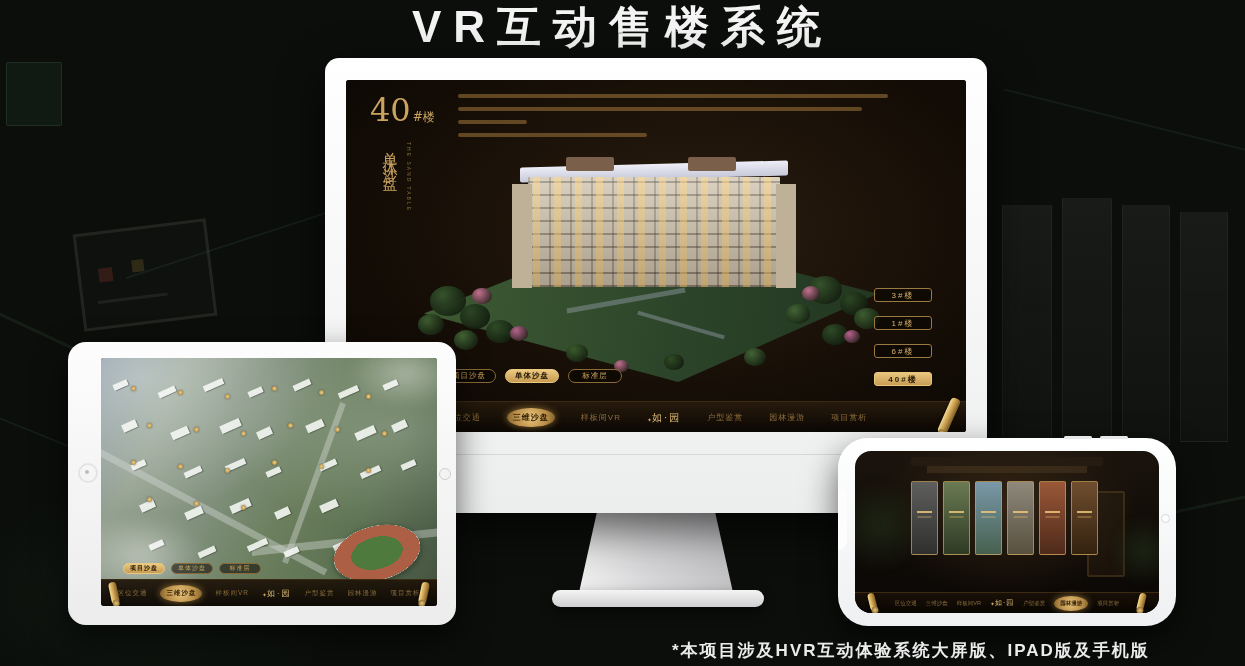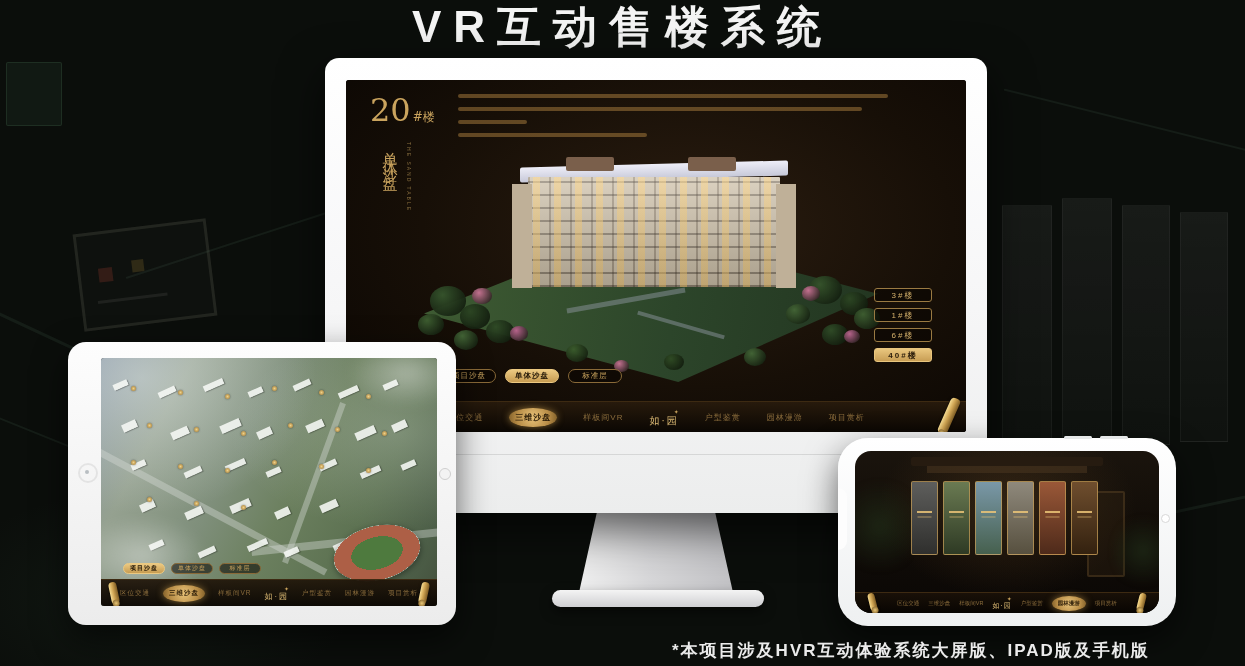--- a/index.html
+++ b/index.html
@@ -31,21 +31,21 @@
   
   .pill{display:inline-flex;align-items:center;justify-content:center;border-radius:9px;
     border:1px solid #8a6a38;color:#caa45e;background:rgba(10,6,2,.55);box-sizing:border-box;}
   .pill.active{background:linear-gradient(180deg,#ecc981,#c79c52);color:#241807;border-color:#ecc981;font-weight:bold;}
   .navbar{position:absolute;left:0;right:0;bottom:0;display:flex;align-items:center;justify-content:center;
     background:linear-gradient(180deg,#271a0c,#0b0703);border-top:1px solid #3d2a12;}
   .nav-item{color:#8a6c3c;letter-spacing:1px;white-space:nowrap;cursor:default;}
   .nav-item.active{padding:4px 6px;border-radius:50%;color:#2c1d08;font-weight:bold;
     background:radial-gradient(circle,#e8c278 0%,#b78c46 62%,#7a5a26 100%);
     box-shadow:0 0 7px rgba(222,174,84,.55);}
-  .nav-logo{display:flex;flex-direction:column;align-items:flex-end;line-height:1;}
+  .nav-logo{display:flex;align-items:flex-end;line-height:1;}
   .nav-logo .lg-mark{color:#caa45e;font-size:6px;}
   .nav-logo .lg-txt{color:#dcba74;font-family:"DejaVu Serif",serif;letter-spacing:2px;margin-top:1px;}
   .scroll{position:absolute;border-radius:4px;
     background:linear-gradient(90deg,#f6dc92,#cfa453 45%,#7e5c24);
     box-shadow:0 1px 3px rgba(0,0,0,.6);}
   .scroll::after{content:"";position:absolute;bottom:-3px;left:50%;transform:translateX(-50%);
     width:7px;height:7px;border-radius:50%;background:radial-gradient(circle,#e8c676,#6e4e1c);}
 
   
   .monitor{position:absolute;left:325px;top:58px;width:662px;height:455px;z-index:10;
@@ -77,21 +77,21 @@
   .bld-body{position:absolute;left:0;right:0;top:13px;height:110px;border-radius:1px;
     background-color:#cfc2ab;
     background-image:
       linear-gradient(180deg,rgba(255,255,255,.25),rgba(0,0,0,.18)),
       repeating-linear-gradient(90deg,transparent 0 5px,rgba(255,206,110,.55) 5px 12px,transparent 12px 21px),
       repeating-linear-gradient(0deg,rgba(40,30,20,.38) 0 2px,transparent 2px 13px),
       repeating-linear-gradient(90deg,rgba(60,45,30,.30) 0 2px,transparent 2px 21px);}
   .bld-wing{position:absolute;top:20px;width:20px;height:104px;background:#bfb098;}
   .tree{position:absolute;border-radius:50%;filter:blur(.4px);}
   
-  .m-floor-btns{position:absolute;left:528px;top:208px;display:flex;flex-direction:column;gap:6px;}
+  .m-floor-btns{position:absolute;left:528px;top:208px;display:flex;flex-direction:column;gap:14px;}
   .fbtn{width:58px;height:14px;border-radius:3px;border:1px solid #9a7a42;display:flex;align-items:center;
     justify-content:center;font-size:8px;letter-spacing:2px;color:#d6b26c;background:rgba(10,6,2,.55);box-sizing:border-box;}
   .fbtn.active{background:linear-gradient(180deg,#e9c67e,#c89e55);color:#2a1c0a;border-color:#e9c67e;font-weight:bold;}
   .m-tabs{position:absolute;left:96px;top:289px;display:flex;gap:9px;}
   .m-tabs .pill{width:54px;height:14px;font-size:7.5px;letter-spacing:1px;}
   .m-nav{height:30px;gap:26px;}
   .m-nav .nav-item{font-size:8px;}
   .m-nav .nav-logo .lg-txt{font-size:10px;}
   .m-nav .scroll{right:12px;top:-5px;width:10px;height:38px;transform:rotate(24deg);}
   
@@ -181,21 +181,21 @@
 
 <div class="page-title">VR互动售楼系统</div>
 
 <div class="stand-neck"></div>
 <div class="stand-base"></div>
 <div class="monitor">
   <div class="monitor-seam"></div>
   <div class="m-screen">
     <div class="m-ui">
       <div class="m-title">
-        <span class="no">20</span><span class="sfx">#楼</span>
+        <span class="no">40</span><span class="sfx">#楼</span>
       </div>
       <div class="m-sub-cn">单体沙盘</div>
       <div class="m-sub-en">THE SAND TABLE</div>
       <div class="m-desc">
         <i style="width:100%;"></i>
           <i style="width:94%;"></i>
           <i style="width:16%;"></i>
           <i style="width:44%;"></i>
       </div>
       <div class="m-model">

